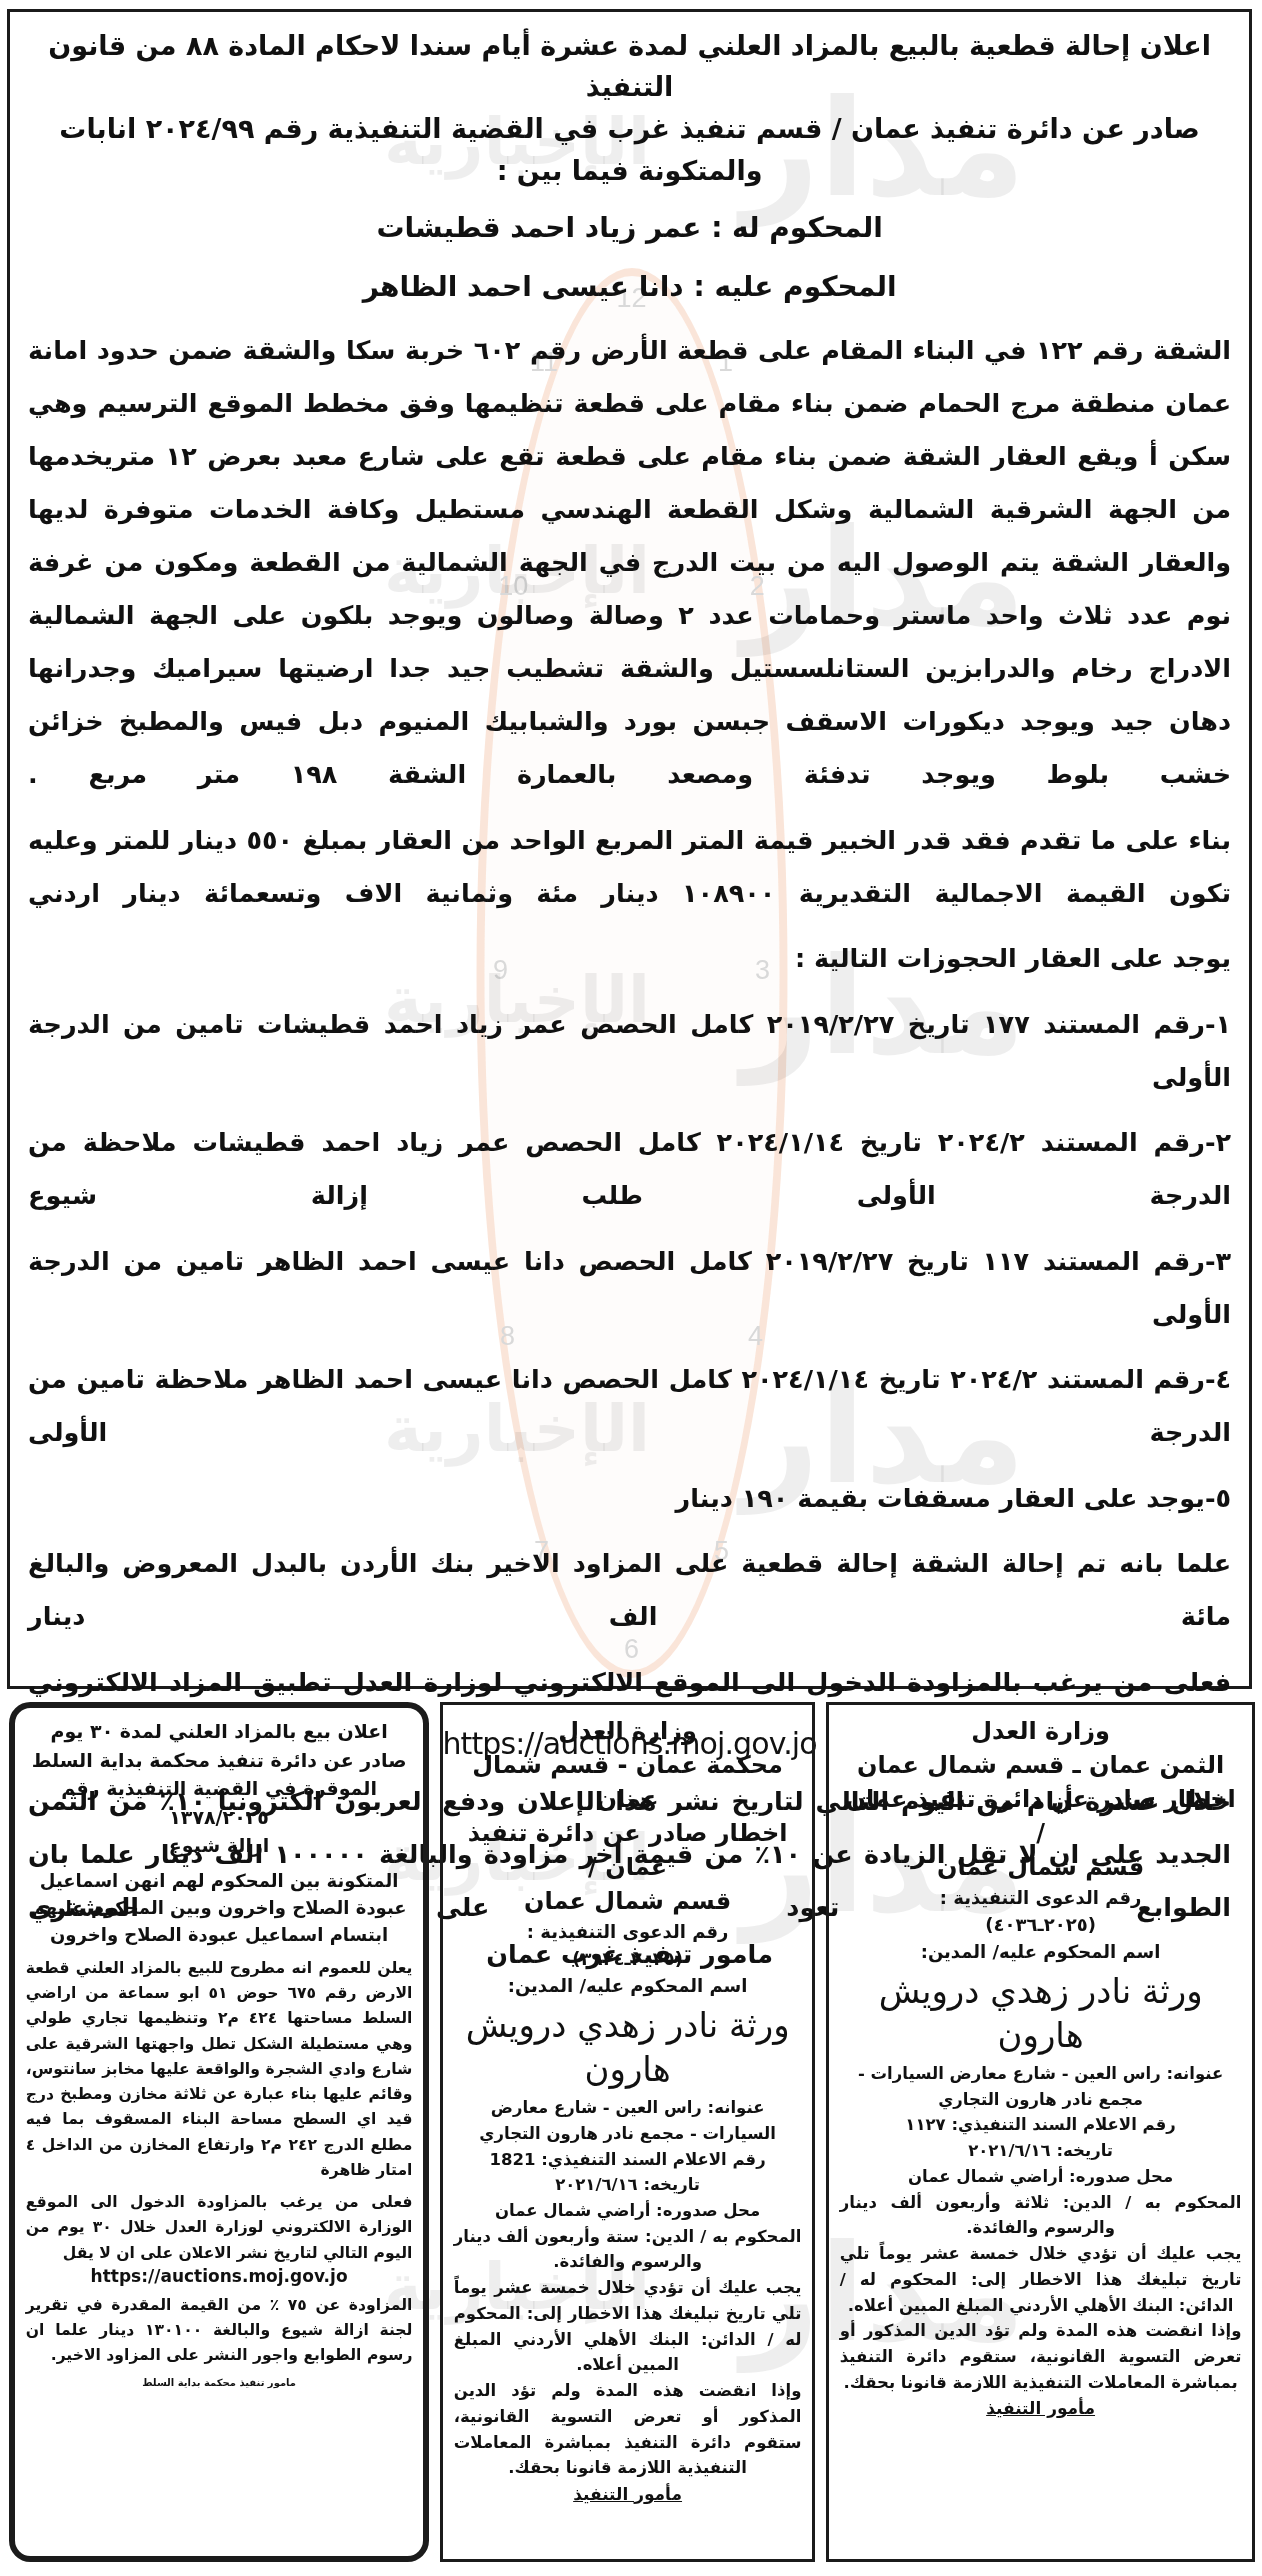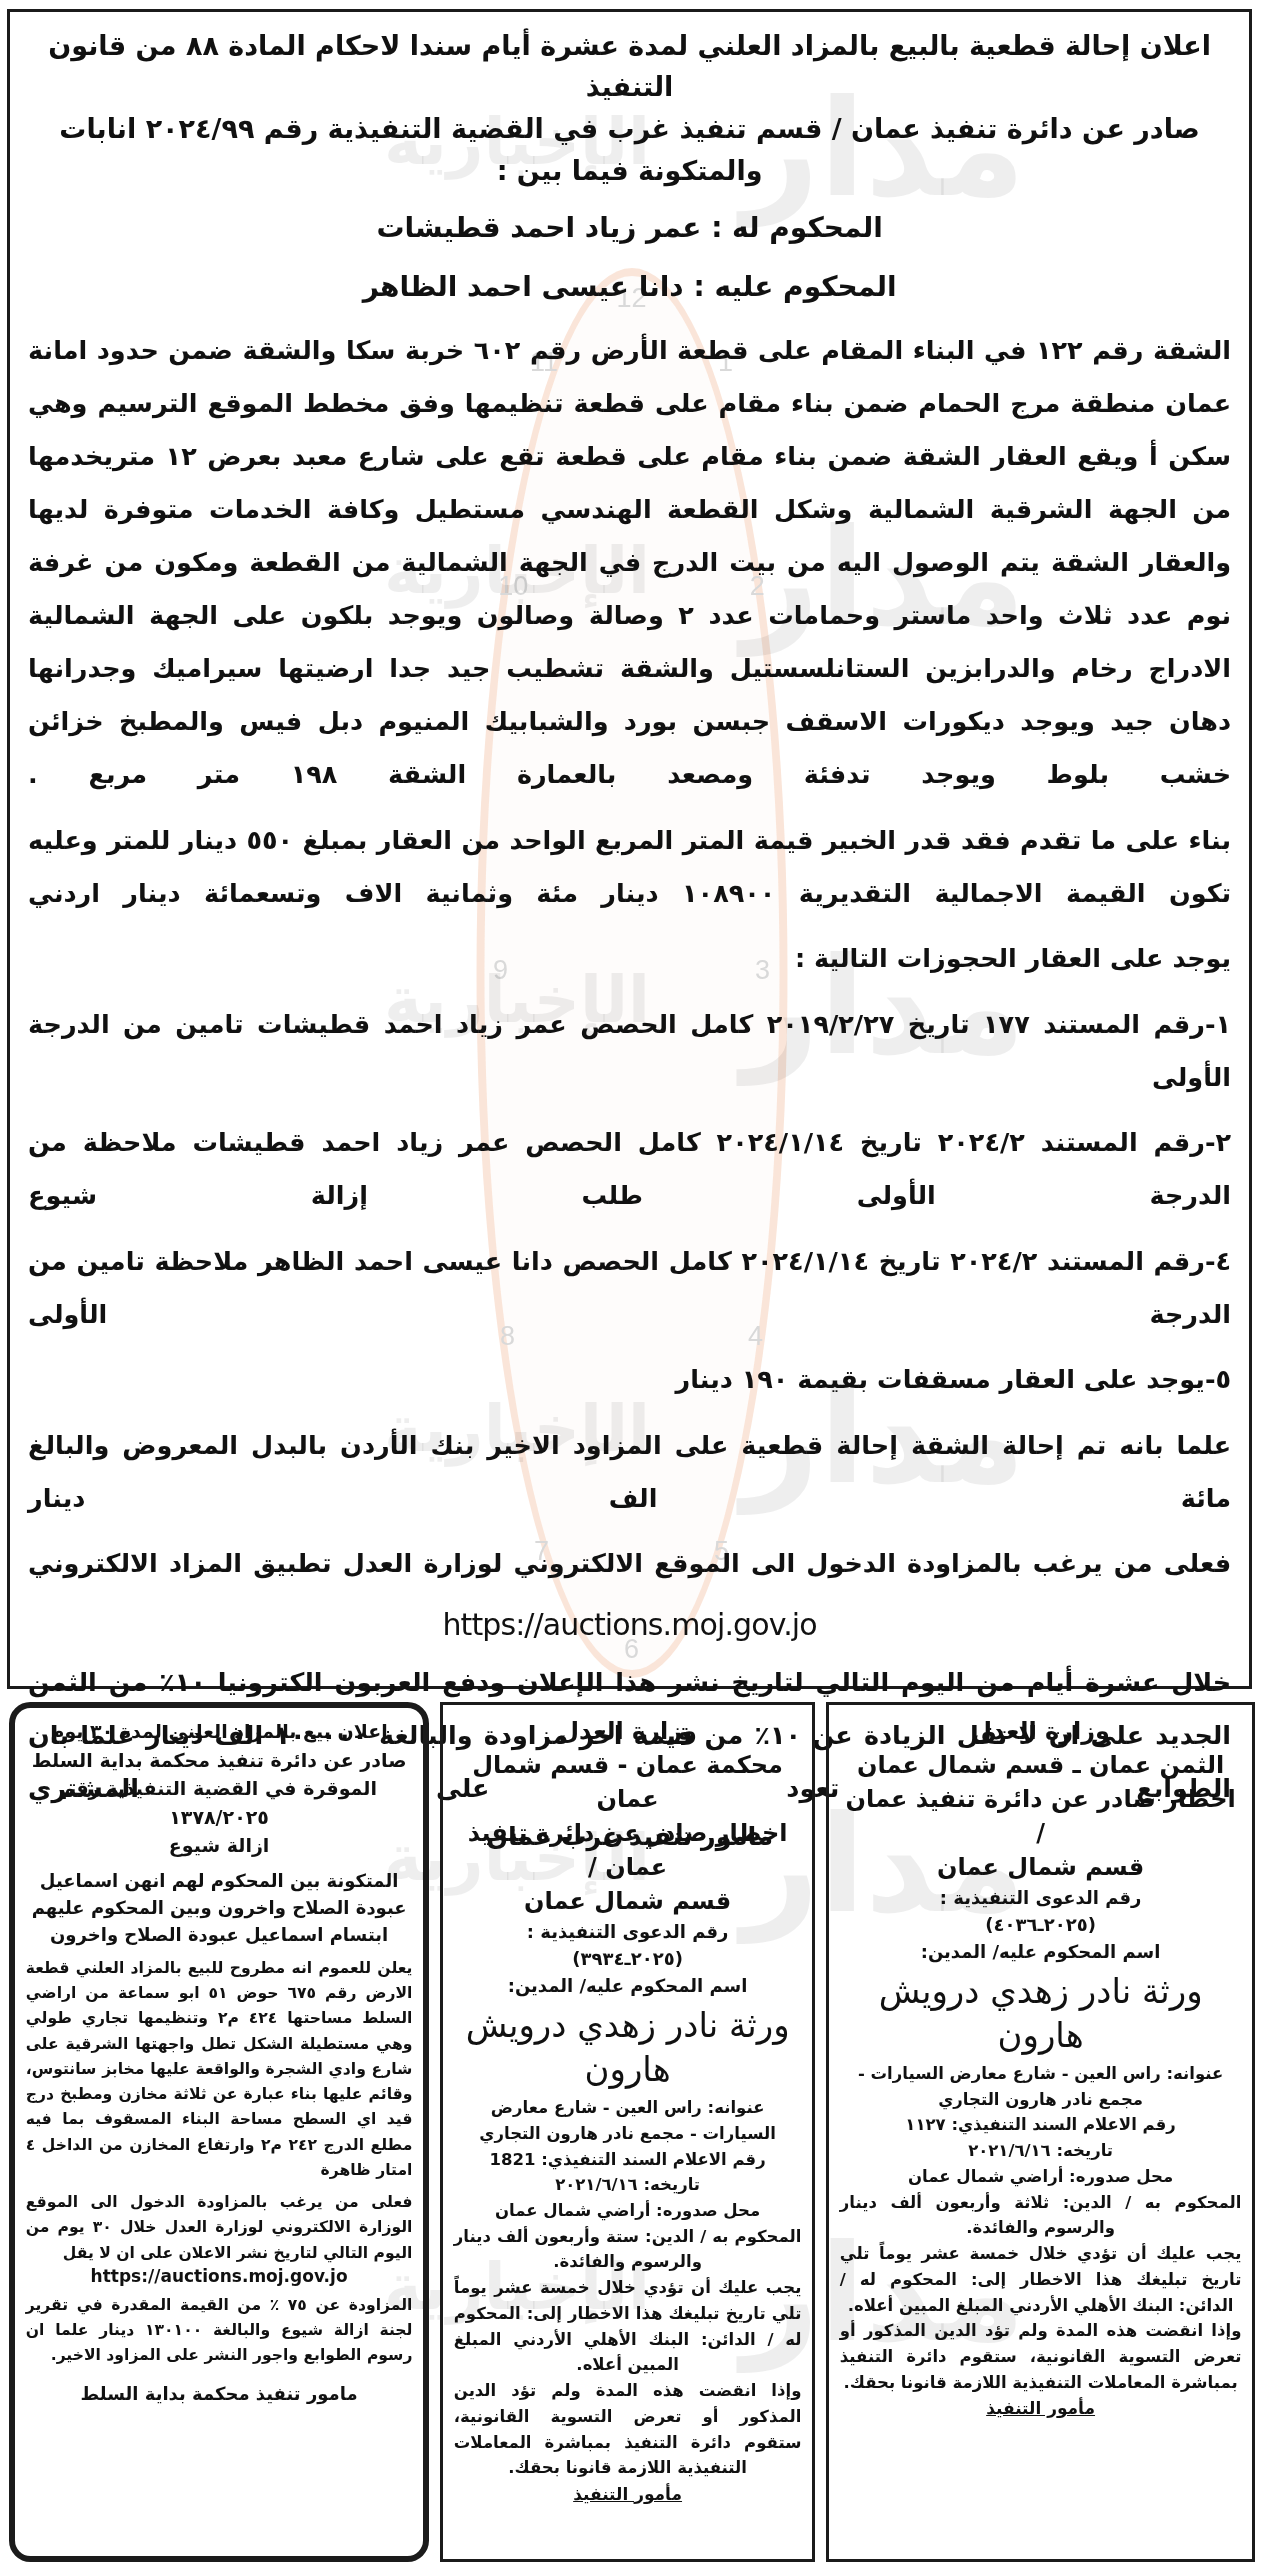--- a/index.html
+++ b/index.html
@@ -74,21 +74,21 @@
   .b-sub{font-size:18px;text-align:center;line-height:1.5;font-weight:600;}
   .b-name{font-weight:normal;font-size:34px;text-align:center;line-height:1.3;margin:3.6px 0;}
   .b-small{font-size:16.5px;line-height:1.56;text-align:center;font-weight:600;}
   .b-just{font-size:16.5px;line-height:1.56;text-align:justify;text-align-last:center;font-weight:600;}
   .b-sign{font-size:17px;text-align:center;font-weight:700;text-decoration:underline;margin-top:2.7px;}
 
   .b-left .lt{font-weight:bold;font-size:19px;line-height:1.5;text-align:center;}
   .b-left .lb{font-weight:bold;font-size:18px;line-height:1.52;text-align:center;margin-top:7.1px;}
   .b-left .lp{font-size:15.6px;line-height:1.62;text-align:justify;text-align-last:right;font-weight:600;margin-top:7.1px;}
   .b-left .lurl{font-family:"DejaVu Sans",sans-serif;direction:ltr;font-size:17px;text-align:center;font-weight:600;}
-  .b-left .lsign{font-size:18px;text-align:center;font-weight:600;margin-top:14px;}
+  .b-left .lsign{font-size:10px;text-align:center;font-weight:600;margin-top:8px;}
 </style>
 </head>
 <body>
 
 <div class="wm wm-clock">
   <span class="tick" style="left:50%;top:7.1px;transform:translateX(-50%);text-align:center;">12</span>
   <span class="tick" style="right:46px;top:71px;">1</span>
   <span class="tick" style="right:14.3px;top:295px;">2</span>
   <span class="tick" style="right:9px;top:679px;">3</span>
   <span class="tick" style="right:16px;top:1045px;">4</span>
@@ -136,20 +136,23 @@
     <p>يوجد على العقار الحجوزات التالية :</p>
   </div>
 
   <div class="body-txt">
     <p>١-رقم المستند ١٧٧ تاريخ ٢٠١٩/٢/٢٧ كامل الحصص عمر زياد احمد قطيشات تامين من الدرجة الأولى</p>
   </div>
   <div class="body-txt">
     <p>٢-رقم المستند ٢٠٢٤/٢ تاريخ ٢٠٢٤/١/١٤ كامل الحصص عمر زياد احمد قطيشات ملاحظة من الدرجة الأولى طلب إزالة شيوع</p>
   </div>
   <div class="body-txt">
+    <p>٣-رقم المستند ١١٧ تاريخ ٢٠١٩/٢/٢٧ كامل الحصص دانا عيسى احمد الظاهر تامين من الدرجة الأولى</p>
+  </div>
+  <div class="body-txt">
     <p>٤-رقم المستند ٢٠٢٤/٢ تاريخ ٢٠٢٤/١/١٤ كامل الحصص دانا عيسى احمد الظاهر ملاحظة تامين من الدرجة الأولى</p>
   </div>
   <div class="body-txt just-r">
     <p>٥-يوجد على العقار مسقفات بقيمة ١٩٠ دينار</p>
   </div>
 
   <div class="body-txt">
     <p>علما بانه تم إحالة الشقة إحالة قطعية على المزاود الاخير بنك الأردن بالبدل المعروض والبالغ مائة الف دينار</p>
   </div>
 

